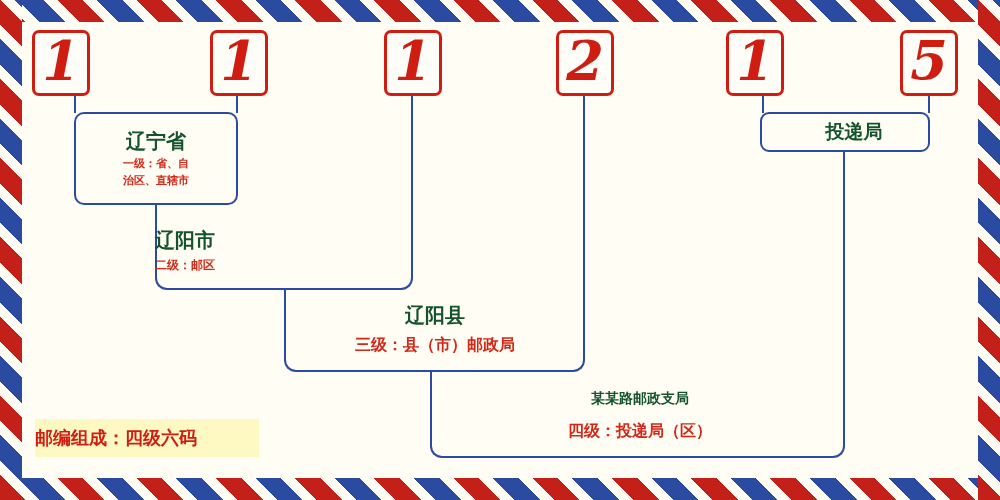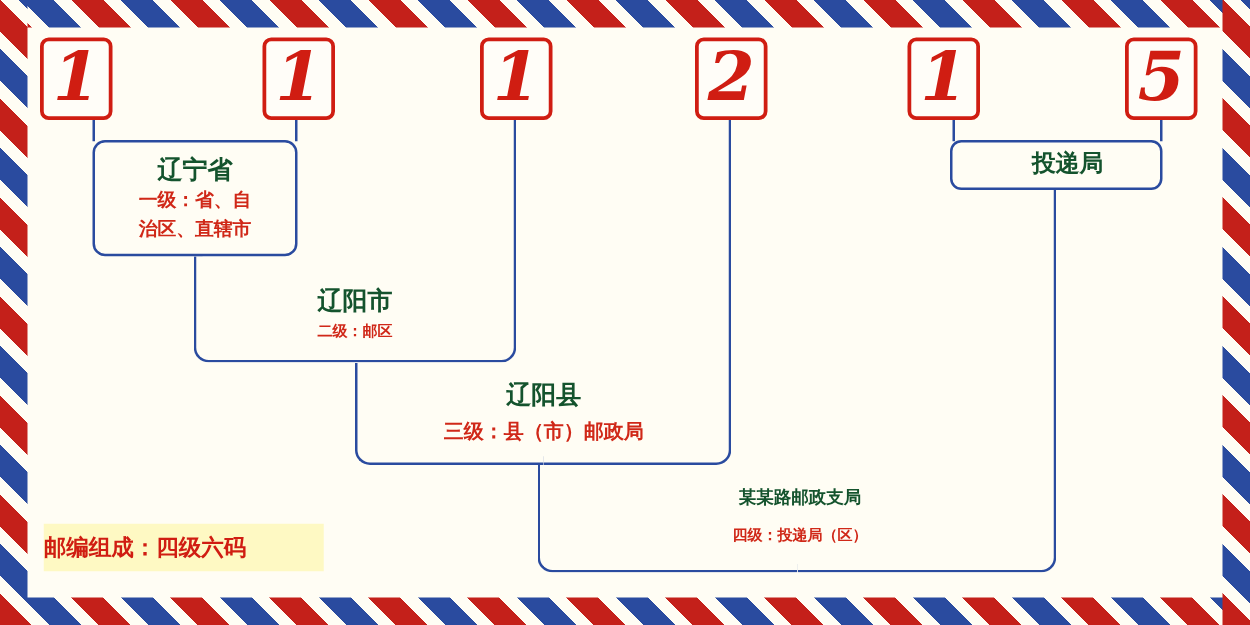--- a/index.html
+++ b/index.html
@@ -85,26 +85,26 @@
     border: 2px solid #2a4b9f;
     border-radius: 10px;
     display: flex;
     flex-direction: column;
     align-items: center;
     justify-content: center;
     gap: 2px;
   }
 
   .lvl-title { color: #14532d; font-weight: bold; font-size: 20px; line-height: 1.25; }
-  .lvl-desc  { color: #d02818; font-weight: bold; font-size: 15px; line-height: 1.4; }
+  .lvl-desc  { color: #d02818; font-weight: bold; font-size: 11px; line-height: 1.4; }
 
   
   #br2-l { left: 155px; top: 205px; width: 129px; height: 85px; }
   #br2-r { left: 284px; top: 96px;  width: 129px; height: 194px; }
-  #txt-city { position: absolute; left: 155px; top: 228px; width: 258px; text-align: center; }
+  #txt-city { position: absolute; left: 155px; top: 228px; width: 258px; }
   #txt-city .lvl-desc { margin-top: 4px; font-size: 12px; }
 
   
   #br3-l { left: 284px; top: 290px; width: 151px; height: 82px; }
   #br3-r { left: 435px; top: 96px;  width: 150px; height: 276px; }
   #txt-county { position: absolute; left: 285px; top: 303px; width: 300px; text-align: center; }
   #txt-county .lvl-desc { margin-top: 6px; font-size: 16px; }
 
   
   #delivery-box {
@@ -118,21 +118,21 @@
     justify-content: center;
     padding-left: 18px;
   }
   #delivery-box .lvl-title { font-size: 19px; }
 
   
   #br4-l { left: 430px; top: 372px; width: 208px; height: 86px; }
   #br4-r { left: 638px; top: 152px; width: 207px; height: 306px; }
   #txt-branch { position: absolute; left: 470px; top: 390px; width: 340px; text-align: center; }
   #txt-branch .lvl-title { font-size: 14px; }
-  #txt-branch .lvl-desc { margin-top: 12px; font-size: 12px; }
+  #txt-branch .lvl-desc { margin-top: 12px; font-size: 16px; }
 
   
   #footer-note {
     position: absolute;
     left: 35px; top: 419px;
     width: 224px; height: 38px;
     background: #fef9c3;
     display: flex;
     align-items: center;
     color: #d01d12;

